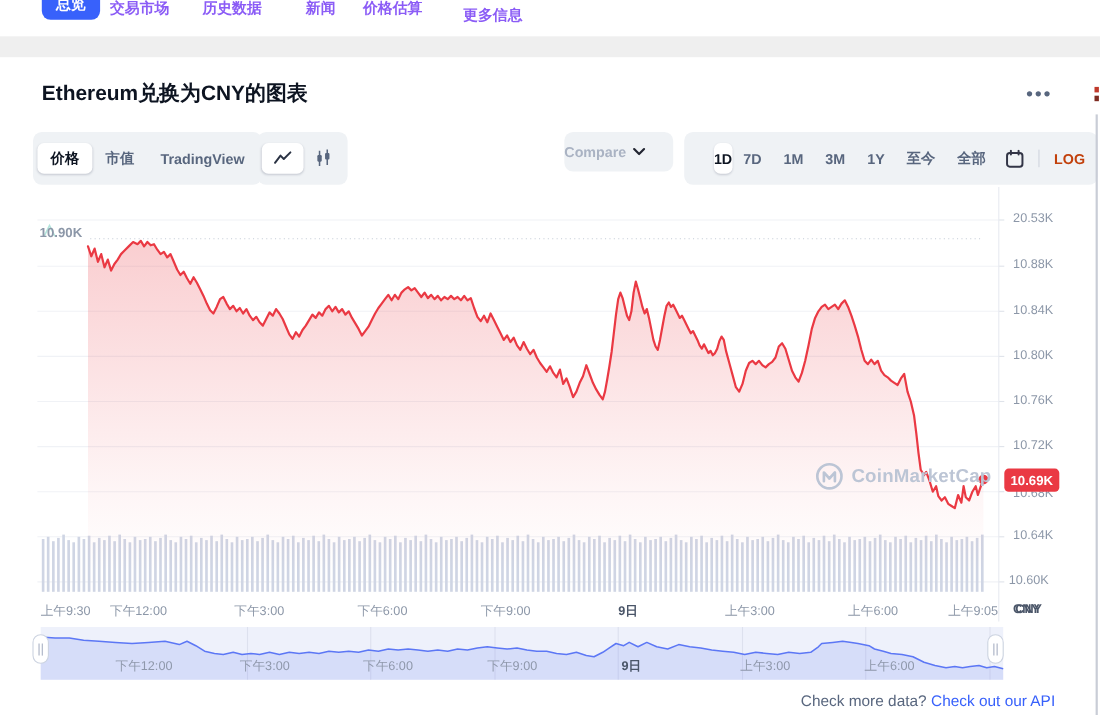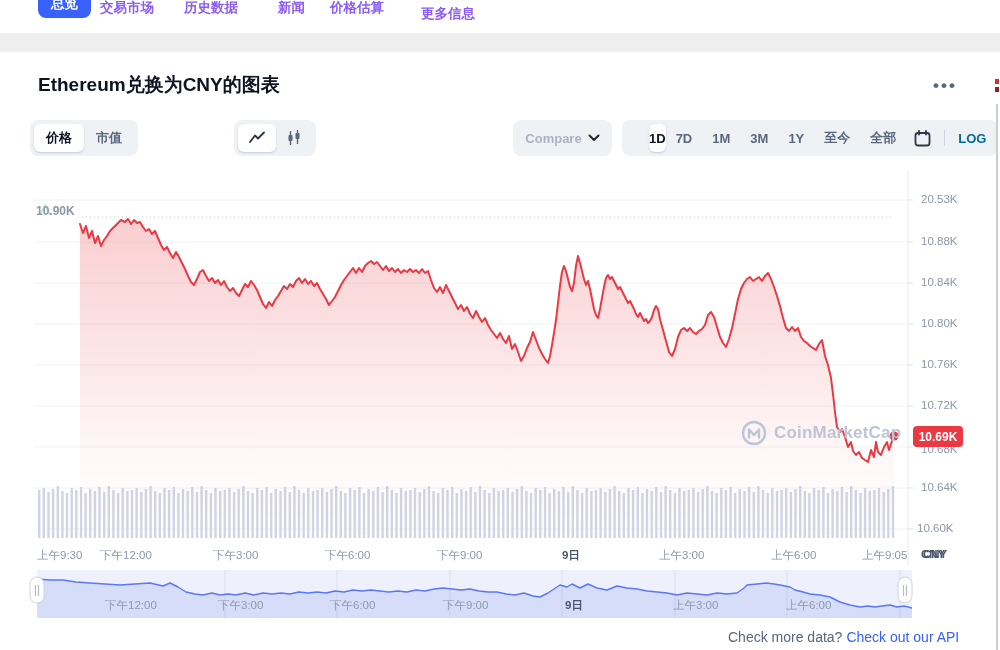--- a/index.html
+++ b/index.html
@@ -17,33 +17,33 @@
     display:flex;align-items:center;font-weight:700;font-size:13.5px;
   }
   .tab{position:absolute;top:-1px;font-weight:700;font-size:13.5px;color:#8b5cf6;cursor:pointer;}
   .band{position:absolute;left:0;top:33px;width:1000px;height:19px;background:#efefef;}
 
   .page-title{position:absolute;left:38px;top:72px;font-size:19px;font-weight:700;color:#0d1421;}
   .dots{position:absolute;left:933px;top:76px;font-size:17px;font-weight:700;color:#58667e;letter-spacing:2px;cursor:pointer;}
 
   
   .seg-group{
-    position:absolute;top:120px;height:36px;background:#eff2f5;border-radius:8px;
+    position:absolute;top:120px;height:48px;background:#eff2f5;border-radius:8px;
     display:flex;align-items:center;padding:0 4px;box-sizing:border-box;
   }
   .seg{
     height:28px;display:flex;align-items:center;justify-content:center;
     padding:0 12px;font-size:13px;font-weight:700;color:#58667e;border-radius:6px;cursor:pointer;white-space:nowrap;
   }
   .seg.active{background:#fff;color:#0d1421;box-shadow:0 1px 2px rgba(20,30,60,.18);}
   .seg.icon-seg{padding:0 10px;}
   .vdiv{width:1px;height:16px;background:#cfd4de;margin:0 5px;}
   .compare{
     position:absolute;left:513px;top:120px;width:99px;height:36px;background:#eff2f5;border-radius:8px;
-    display:flex;align-items:center;justify-content:center;gap:6px;
+    display:flex;align-items:center;gap:6px;
     font-size:13px;font-weight:700;color:#aab3c3;cursor:pointer;
   }
 
   
   .ylab{position:absolute;font-size:11.5px;color:#8c97a8;}
   .xlab{position:absolute;top:548px;font-size:11.5px;color:#8c97a8;white-space:nowrap;}
   .nlab{position:absolute;top:598px;font-size:11.5px;color:#8f98ab;white-space:nowrap;}
   .bold{font-weight:700;color:#4a5568;text-align:right;}
   .open-label{position:absolute;left:36px;top:204px;font-size:12px;font-weight:700;color:#8c97a8;}
   .price-badge{
@@ -73,20 +73,21 @@
   <div class="tab" style="left:421px;top:5px;">更多信息</div>
 </div>
 <div class="band"></div>
 
 <h1 class="page-title" style="margin:0;">Ethereum兑换为CNY的图表</h1>
 <div class="dots">•••</div>
 
 <div class="seg-group" style="left:30px;">
   <div class="seg active">价格</div>
   <div class="seg">市值</div>
+  <div class="seg">TradingView</div>
 </div>
 
 <div class="seg-group" style="left:234px;">
   <div class="seg active icon-seg">
     <svg width="18" height="16" viewBox="0 0 18 16">
       <path d="M2 12 L7 5.5 L10 8.5 L16 2.5" fill="none" stroke="#2b3344" stroke-width="1.8" stroke-linecap="round" stroke-linejoin="round"></path>
     </svg>
   </div>
   <div class="seg icon-seg">
     <svg width="16" height="18" viewBox="0 0 16 18">
@@ -114,21 +115,21 @@
   <div class="seg" style="padding:0 10px;text-align:right;">至今</div>
   <div class="seg" style="padding:0 10px;">全部</div>
   <div class="seg icon-seg" style="padding:0 8px;">
     <svg width="17" height="17" viewBox="0 0 17 17">
       <rect x="1.5" y="3" width="14" height="12.5" rx="2.5" fill="none" stroke="#323546" stroke-width="1.8"></rect>
       <line x1="5" y1="1" x2="5" y2="4.5" stroke="#323546" stroke-width="1.8" stroke-linecap="round"></line>
       <line x1="12" y1="1" x2="12" y2="4.5" stroke="#323546" stroke-width="1.8" stroke-linecap="round"></line>
     </svg>
   </div>
   <div class="vdiv"></div>
-  <div class="seg" style="padding:0 8px;color:#0369a1;">LOG</div>
+  <div class="seg" style="padding:0 8px;color:#c2410c;">LOG</div>
 </div>
 
 <svg id="chart-svg" class="chart" width="1000" height="650" viewBox="0 0 1000 650">
   <defs>
     <linearGradient id="gFill" x1="0" y1="217" x2="0" y2="520" gradientUnits="userSpaceOnUse">
       <stop offset="0" stop-color="#ea3943" stop-opacity="0.25"></stop>
       <stop offset="0.75" stop-color="#ea3943" stop-opacity="0.05"></stop>
       <stop offset="1" stop-color="#ea3943" stop-opacity="0"></stop>
     </linearGradient>
   </defs>

